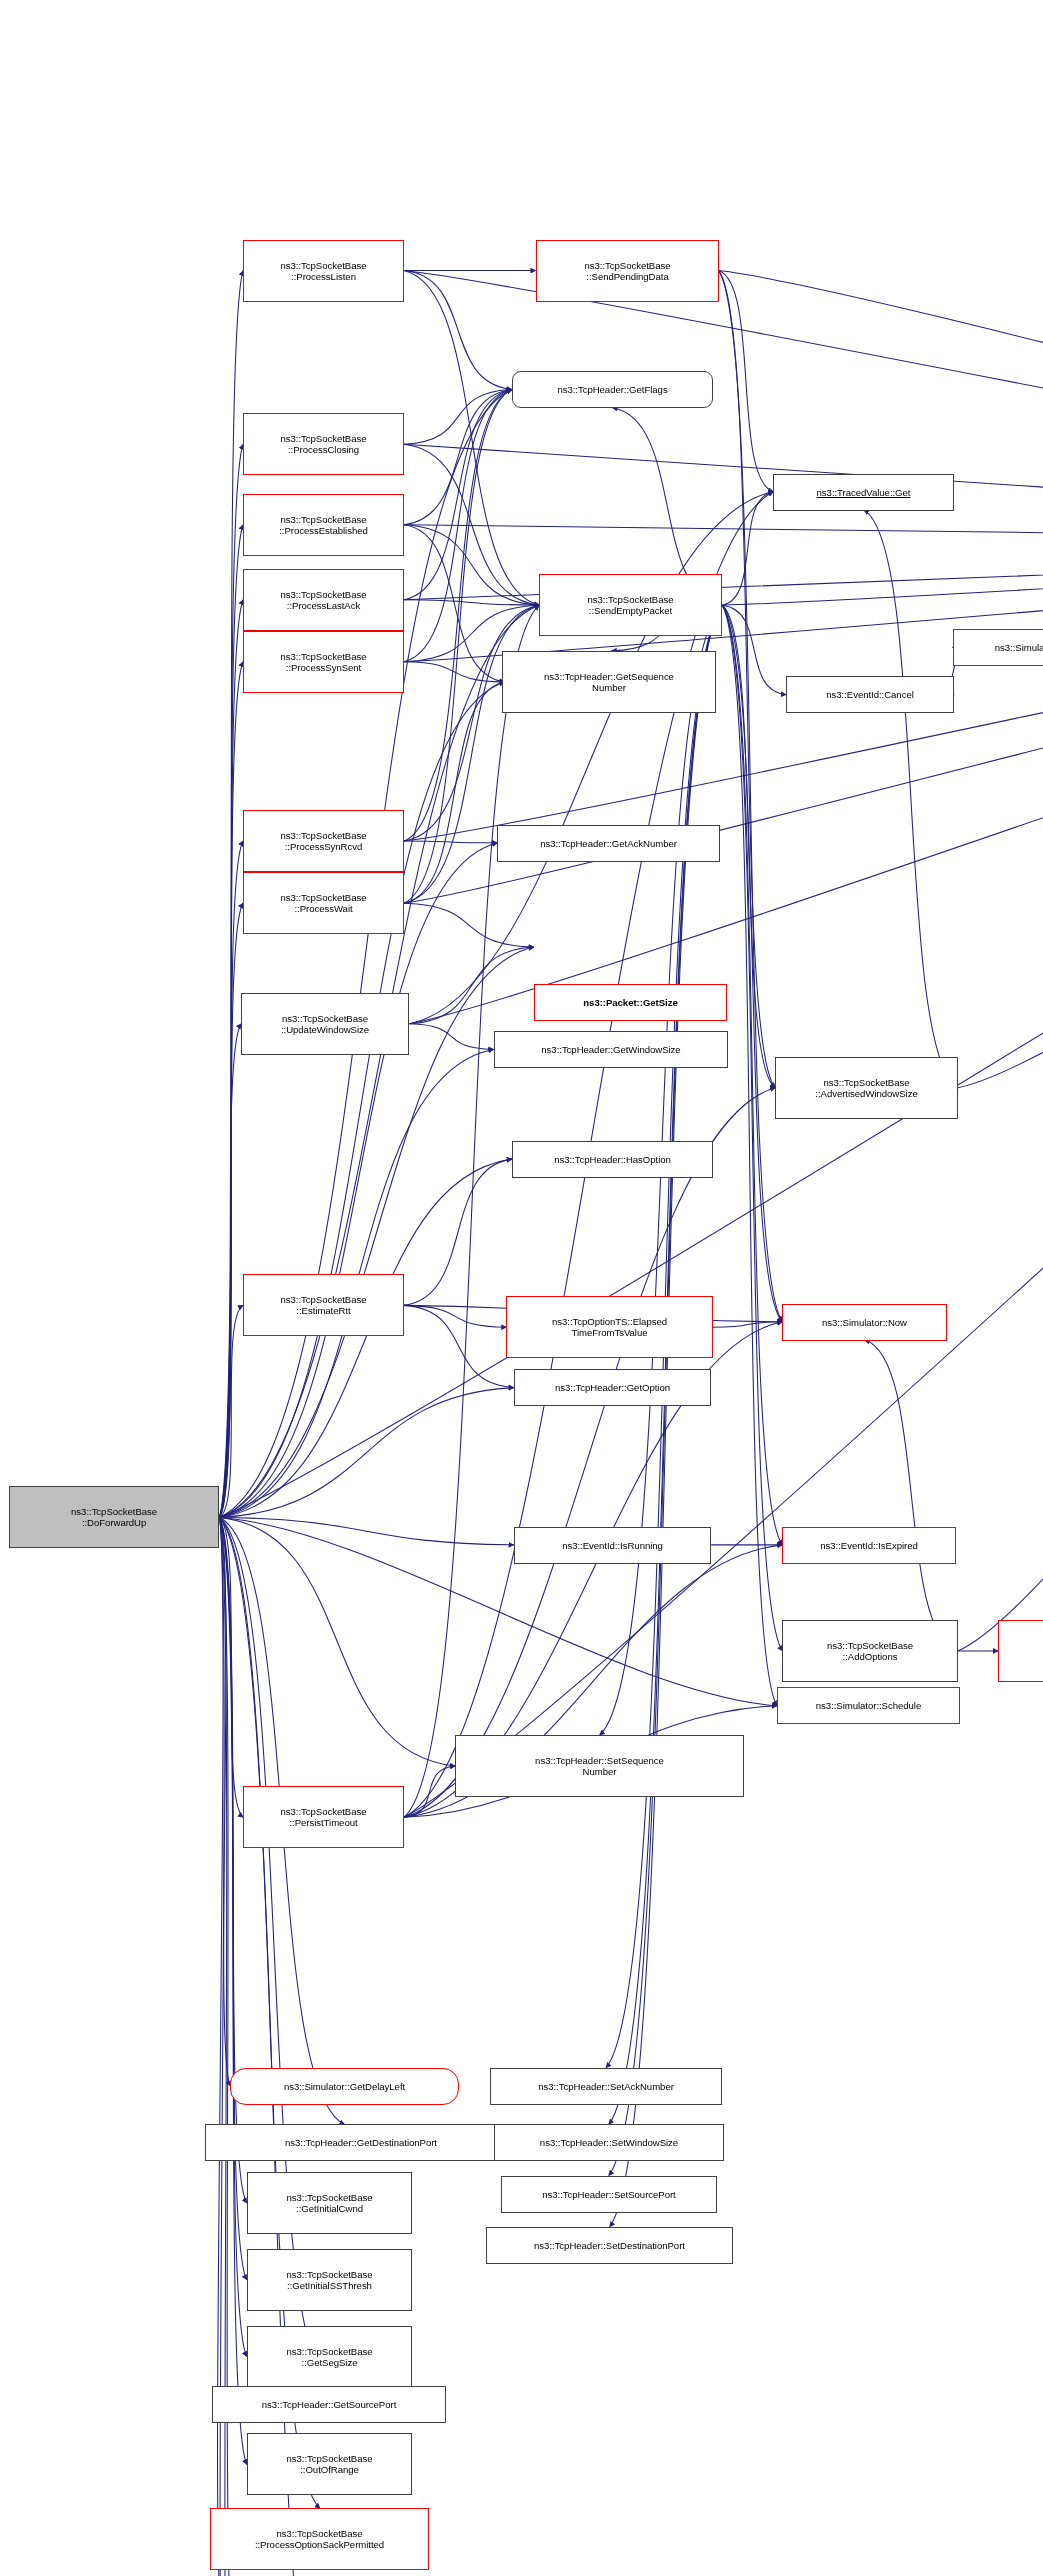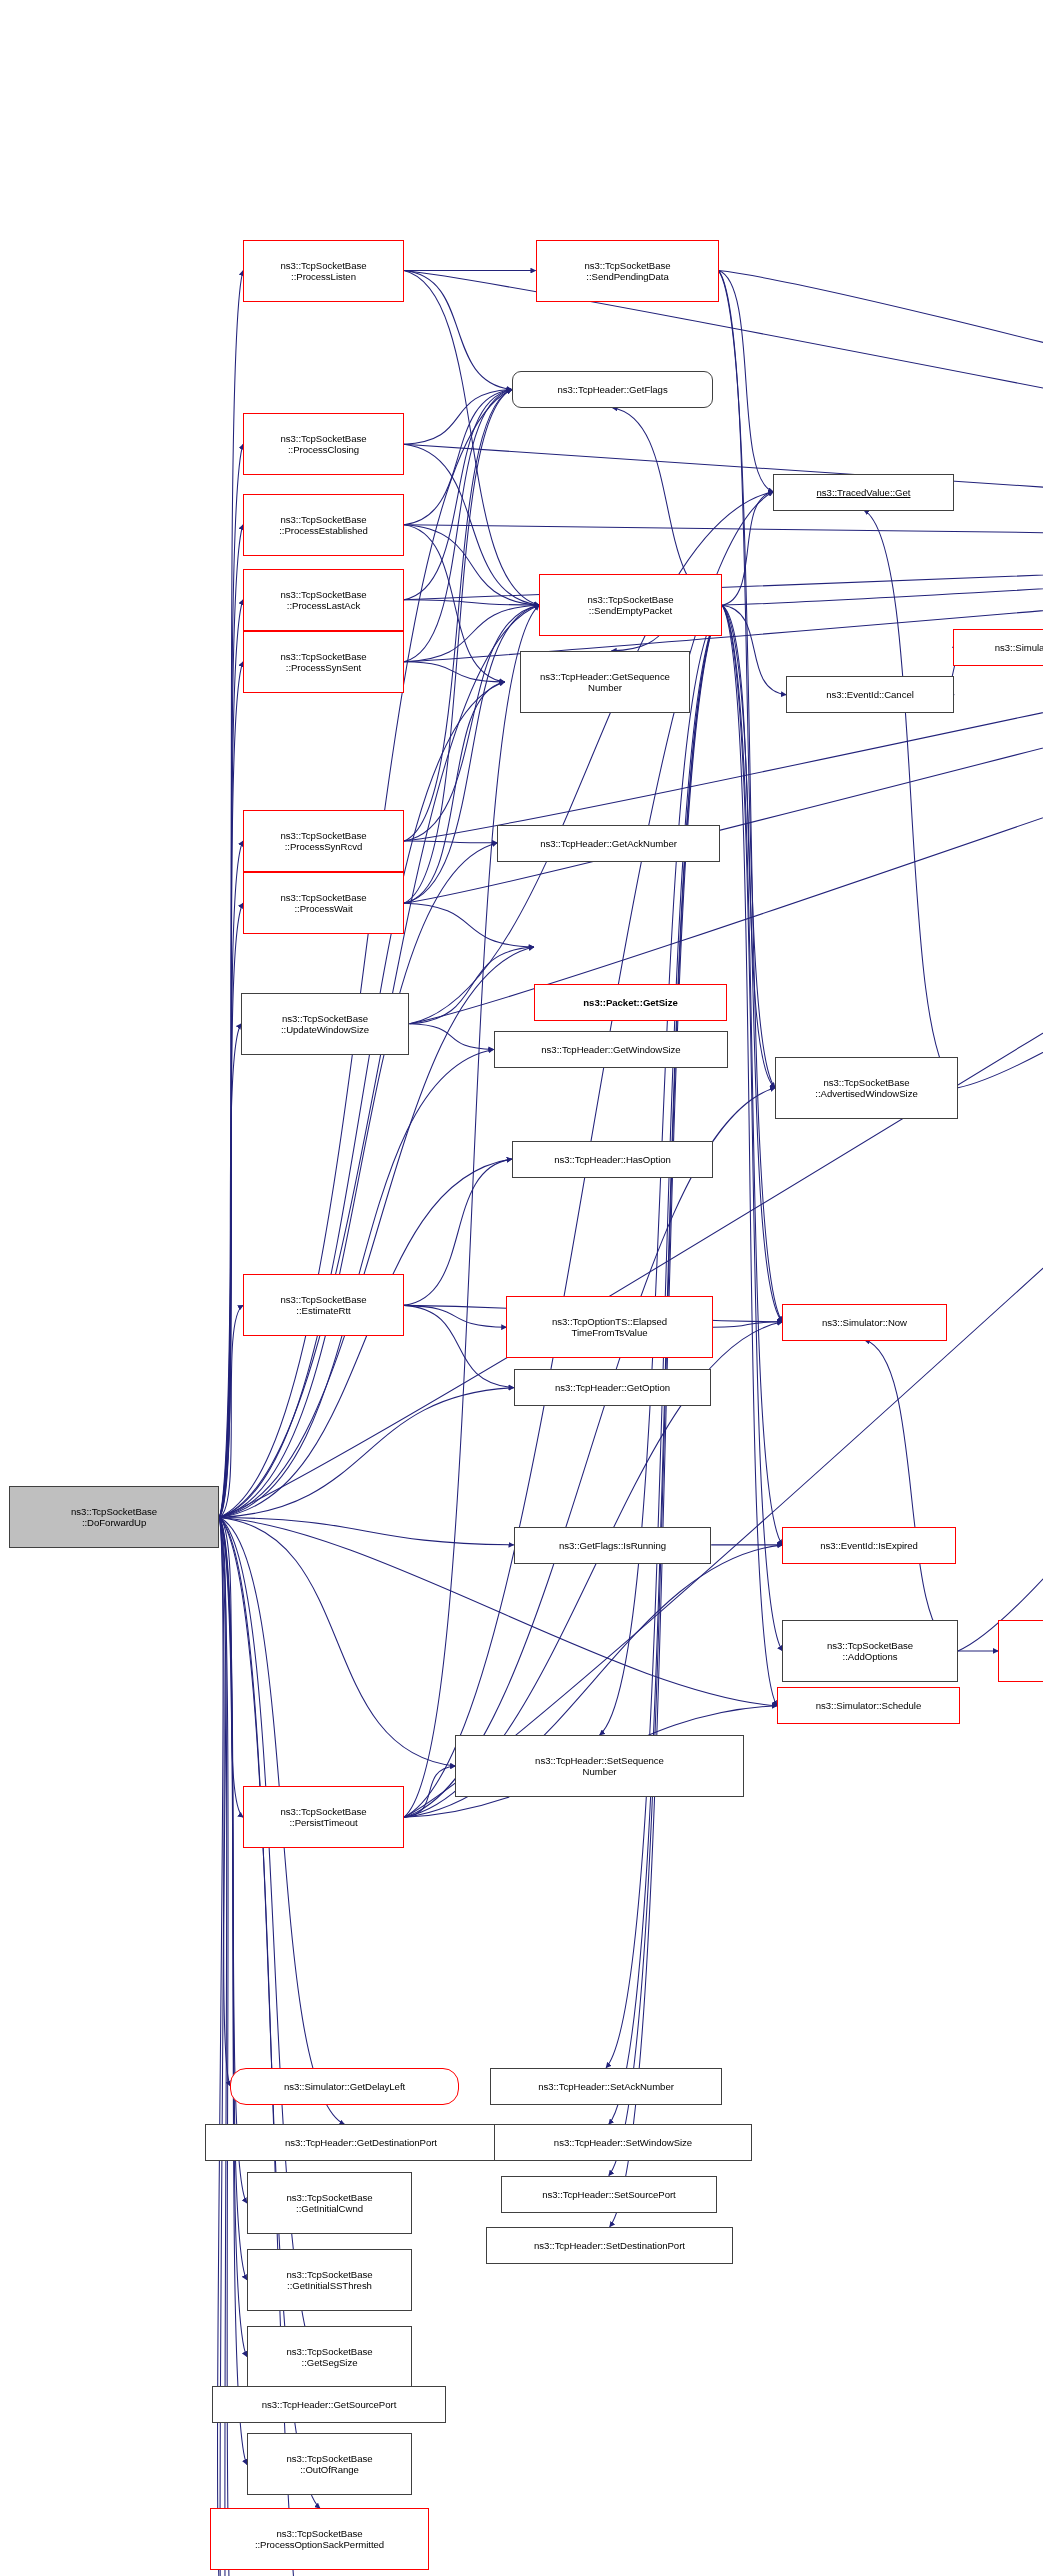--- a/index.html
+++ b/index.html
@@ -180,55 +180,55 @@
       <div class="node red" style="left: 243px; top: 494px; width: 161px; height: 62px;">ns3::TcpSocketBase
 ::ProcessEstablished</div>
       <div class="node red" style="left: 243px; top: 569px; width: 161px; height: 62px;">ns3::TcpSocketBase
 ::ProcessLastAck</div>
       <div class="node red" style="left: 539px; top: 574px; width: 183px; height: 62px;">ns3::TcpSocketBase
 ::SendEmptyPacket</div>
       <div class="node" style="left: 786px; top: 676px; width: 168px; height: 37px;">ns3::EventId::Cancel</div>
       <div class="node red" style="left: 953px; top: 629px; width: 179px; height: 37px;">ns3::Simulator::Cancel</div>
       <div class="node red" style="left: 243px; top: 631px; width: 161px; height: 62px;">ns3::TcpSocketBase
 ::ProcessSynSent</div>
-      <div class="node" style="left: 520px; top: 651px; width: 170px; height: 62px;">ns3::TcpHeader::GetSequence
+      <div class="node" style="left: 502px; top: 651px; width: 214px; height: 62px;">ns3::TcpHeader::GetSequence
 Number</div>
       <div class="node red" style="left: 243px; top: 810px; width: 161px; height: 62px;">ns3::TcpSocketBase
 ::ProcessSynRcvd</div>
       <div class="node" style="left: 497px; top: 825px; width: 223px; height: 37px;">ns3::TcpHeader::GetAckNumber</div>
       <div class="node red" style="left: 243px; top: 872px; width: 161px; height: 62px;">ns3::TcpSocketBase
 ::ProcessWait</div>
       <div class="node red" style="left: 534px; top: 984px; width: 193px; height: 37px; font-weight: bold;">ns3::Packet::GetSize</div>
       <div class="node" style="left: 241px; top: 993px; width: 168px; height: 62px;">ns3::TcpSocketBase
 ::UpdateWindowSize</div>
       <div class="node" style="left: 494px; top: 1031px; width: 234px; height: 37px;">ns3::TcpHeader::GetWindowSize</div>
       <div class="node" style="left: 775px; top: 1057px; width: 183px; height: 62px;">ns3::TcpSocketBase
 ::AdvertisedWindowSize</div>
       <div class="node" style="left: 512px; top: 1141px; width: 201px; height: 37px;">ns3::TcpHeader::HasOption</div>
       <div class="node red" style="left: 243px; top: 1274px; width: 161px; height: 62px;">ns3::TcpSocketBase
 ::EstimateRtt</div>
       <div class="node red" style="left: 506px; top: 1296px; width: 207px; height: 62px;">ns3::TcpOptionTS::Elapsed
 TimeFromTsValue</div>
       <div class="node red" style="left: 782px; top: 1304px; width: 165px; height: 37px;">ns3::Simulator::Now</div>
       <div class="node" style="left: 514px; top: 1369px; width: 197px; height: 37px;">ns3::TcpHeader::GetOption</div>
-      <div class="node" style="left: 514px; top: 1527px; width: 197px; height: 37px;">ns3::GetFlags::IsRunning</div>
+      <div class="node" style="left: 514px; top: 1527px; width: 197px; height: 37px;">ns3::EventId::IsRunning</div>
       <div class="node red" style="left: 782px; top: 1527px; width: 174px; height: 37px;">ns3::EventId::IsExpired</div>
       <div class="node" style="left: 782px; top: 1620px; width: 176px; height: 62px;">ns3::TcpSocketBase
 ::AddOptions</div>
       <div class="node red" style="left: 998px; top: 1620px; width: 190px; height: 62px;">ns3::TcpSocketBase
 ::AddOptionTimestamp</div>
       <div class="node red" style="left: 777px; top: 1687px; width: 183px; height: 37px;">ns3::Simulator::Schedule</div>
       <div class="node" style="left: 455px; top: 1735px; width: 289px; height: 62px;">ns3::TcpHeader::SetSequence
 Number</div>
       <div class="node red" style="left: 243px; top: 1786px; width: 161px; height: 62px;">ns3::TcpSocketBase
 ::PersistTimeout</div>
       <div class="node red" style="left: 230px; top: 2068px; width: 229px; height: 37px; border-radius: 16px;">ns3::Simulator::GetDelayLeft</div>
       <div class="node" style="left: 490px; top: 2068px; width: 232px; height: 37px;">ns3::TcpHeader::SetAckNumber</div>
       <div class="node" style="left: 205px; top: 2124px; width: 312px; height: 37px;">ns3::TcpHeader::GetDestinationPort</div>
-      <div class="node" style="left: 494px; top: 2124px; width: 258px; height: 37px;">ns3::TcpHeader::SetWindowSize</div>
+      <div class="node" style="left: 494px; top: 2124px; width: 230px; height: 37px;">ns3::TcpHeader::SetWindowSize</div>
       <div class="node" style="left: 247px; top: 2172px; width: 165px; height: 62px;">ns3::TcpSocketBase
 ::GetInitialCwnd</div>
       <div class="node" style="left: 501px; top: 2176px; width: 216px; height: 37px;">ns3::TcpHeader::SetSourcePort</div>
       <div class="node" style="left: 247px; top: 2249px; width: 165px; height: 62px;">ns3::TcpSocketBase
 ::GetInitialSSThresh</div>
       <div class="node" style="left: 486px; top: 2227px; width: 247px; height: 37px;">ns3::TcpHeader::SetDestinationPort</div>
       <div class="node" style="left: 247px; top: 2326px; width: 165px; height: 62px;">ns3::TcpSocketBase
 ::GetSegSize</div>
       <div class="node" style="left: 212px; top: 2386px; width: 234px; height: 37px;">ns3::TcpHeader::GetSourcePort</div>
       <div class="node" style="left: 247px; top: 2433px; width: 165px; height: 62px;">ns3::TcpSocketBase

